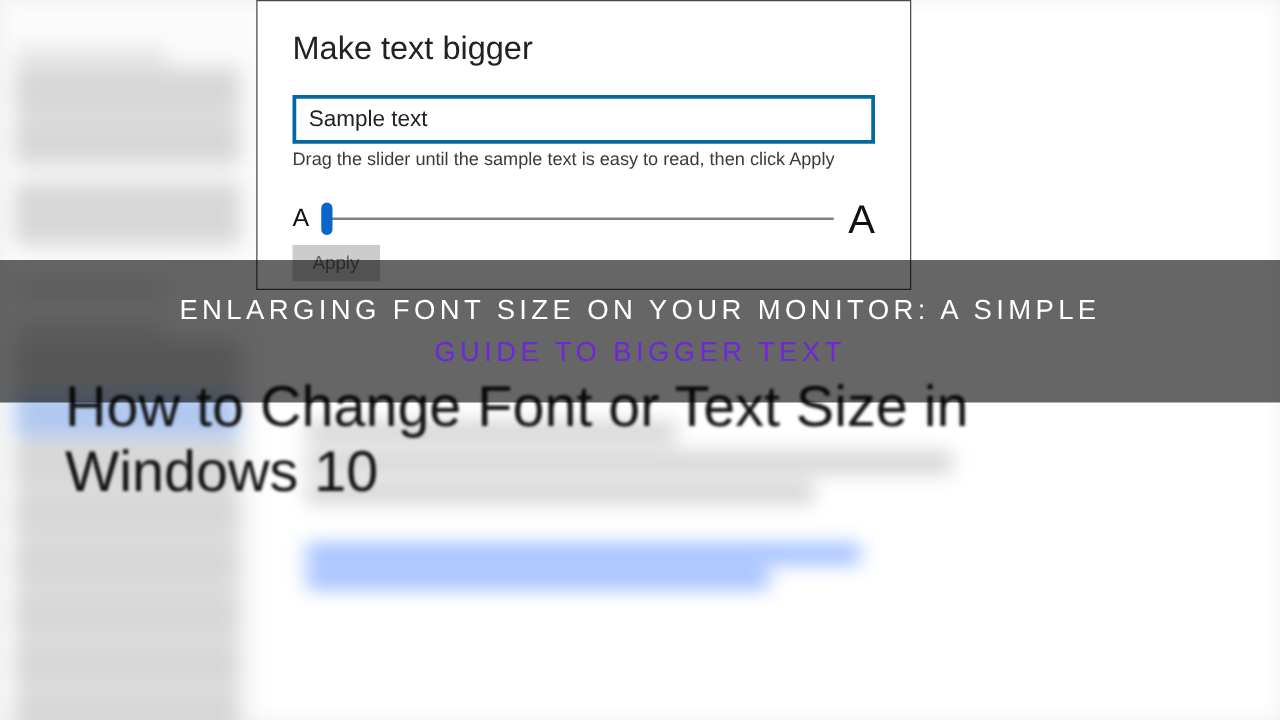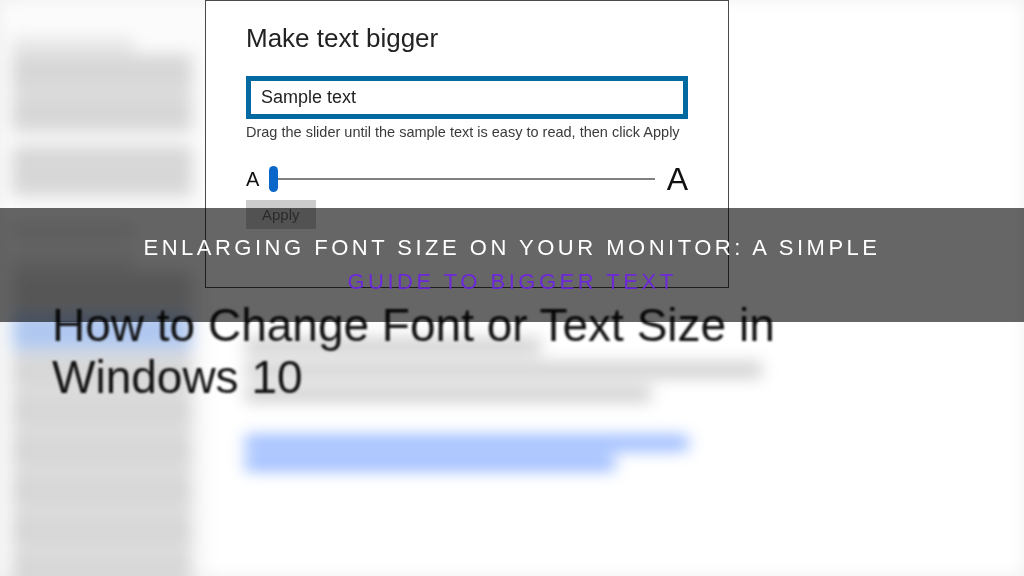--- a/index.html
+++ b/index.html
@@ -25,30 +25,30 @@
   .bg-sideitem.thin { height: 14px; width: 60%; margin-top: 18px; opacity: .6; }
   .bg-sideitem.sel { background: #b0c8f0; }
   .bg-main { flex: 1; background: #ffffff; padding: 40px; }
   .bg-block { height: 16px; background: #d0d0d0; border-radius: 2px; margin: 8px 0; }
   .bg-link { height: 14px; background: #8bb0ff; width: 60%; margin: 6px 0; }
 
   
   .card {
     position: absolute;
     left: 205px; top: 0;
-    width: 524px; height: 288px;
+    width: 524px; height: 232px;
     background: #ffffff;
     border: 1px solid #4a4a4a;
-    padding: 22px 40px;
+    padding: 22px 28px;
     z-index: 5;
   }
   .card-title { font-size: 26px; font-weight: 400; color: #222; margin-bottom: 22px; }
   .sample-box {
     width: 100%;
-    border: 5px solid #0369a1;
+    border: 3px solid #0369a1;
     padding: 6px 10px;
     font-size: 18px; color: #222;
     background: #fff;
   }
   .hint { font-size: 14.5px; color: #3a3a3a; margin-top: 4px; line-height: 1.35; }
   .slider-row { display: flex; align-items: center; gap: 12px; margin-top: 18px; }
   .letter-small { font-size: 20px; color: #111; }
   .letter-big { font-size: 32px; color: #111; }
   .slider {
     position: relative; flex: 1; height: 24px;

